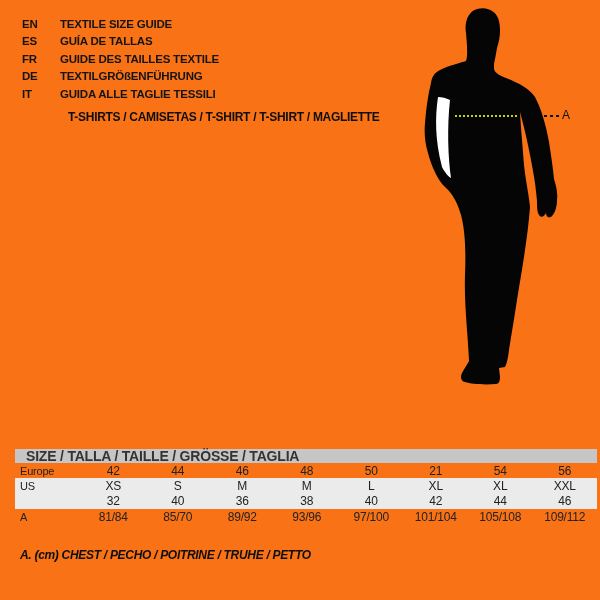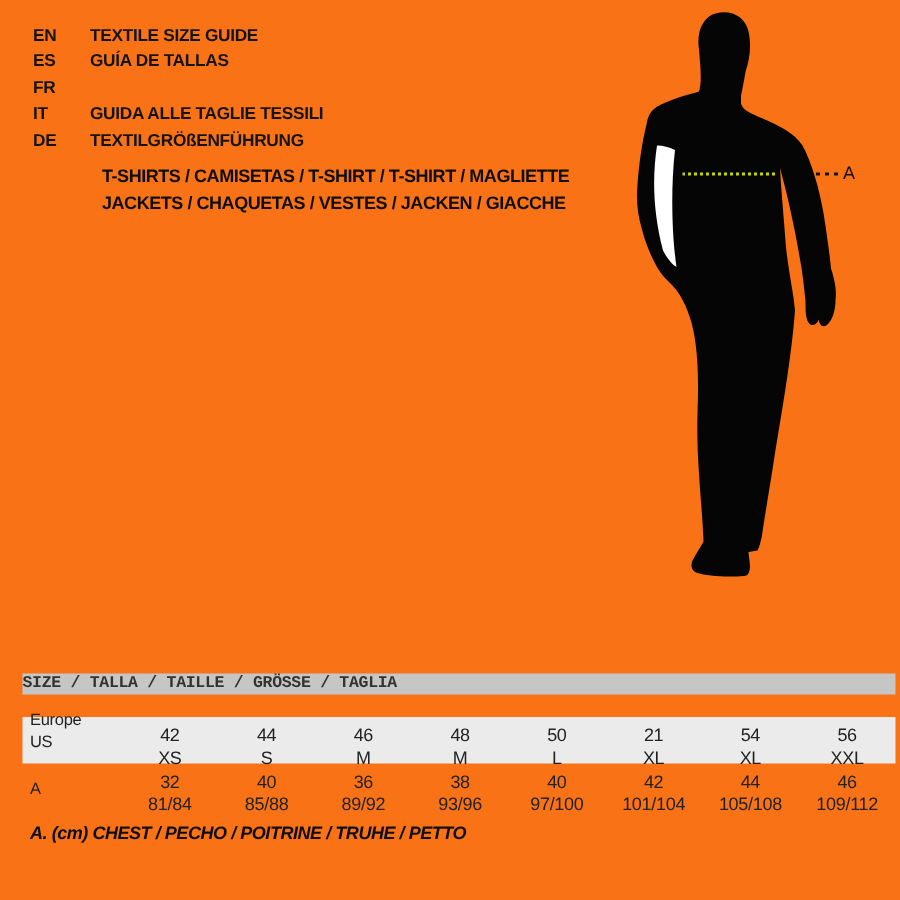--- a/index.html
+++ b/index.html
@@ -23,26 +23,26 @@
   .callout-dash{position:absolute;left:544px;top:115px;width:16px;height:2px;
       background:repeating-linear-gradient(to right,#111 0 3px,rgba(0,0,0,0) 3px 6px);}
   .callout-label{position:absolute;left:562px;top:108px;font-size:12px;font-weight:400;color:#111;}
 
   
   .man-heading{position:absolute;left:20px;top:418px;font-size:12.5px;font-weight:700;
       letter-spacing:-0.3px;color:#0e0e0e;white-space:nowrap;}
 
   
   .size-table{position:absolute;left:15px;top:449px;width:582px;}
-  .thead{height:14px;line-height:14px;background:#c6c6c6;padding-left:0;
-      font-size:11px;font-weight:600;letter-spacing:-0.2px;color:#333;white-space:nowrap;font-family:Liberation Mono, monospace;}
+  .thead{height:14px;line-height:14px;background:#c6c6c6;padding-left:11px;
+      font-size:14px;font-weight:600;letter-spacing:-0.2px;color:#333;white-space:nowrap;}
   .trow{display:grid;grid-template-columns:66px repeat(8,1fr);height:15.3px;align-items:center;}
   .trow.band{background:#ebebeb;}
   .tlabel{font-size:11px;font-weight:400;letter-spacing:-0.2px;color:#222;padding-left:5px;}
-  .tcell{font-size:12px;font-weight:400;letter-spacing:-0.2px;color:#222;text-align:center;margin-top:20px;}
+  .tcell{font-size:12px;font-weight:400;letter-spacing:-0.2px;color:#222;text-align:center;}
 
   
   .footer-note{position:absolute;left:20px;top:548px;font-size:12px;font-weight:700;
       letter-spacing:-0.3px;color:#0e0e0e;white-space:nowrap;font-style:italic;}
 </style>
 </head>
 <body>
 
 <div id="page">
 
@@ -50,34 +50,34 @@
     <div class="lang-row">
       <span class="lang-code">EN</span>
       <span class="lang-label">TEXTILE SIZE GUIDE</span>
     </div>
     <div class="lang-row">
       <span class="lang-code">ES</span>
       <span class="lang-label">GUÍA DE TALLAS</span>
     </div>
     <div class="lang-row">
       <span class="lang-code">FR</span>
+      <span class="lang-label">GUIDE DES TAILLES TEXTILE</span>
+    </div>
+    <div class="lang-row">
+      <span class="lang-code">DE</span>
+      <span class="lang-label">TEXTILGRÖßENFÜHRUNG</span>
     </div>
     <div class="lang-row">
       <span class="lang-code">IT</span>
       <span class="lang-label">GUIDA ALLE TAGLIE TESSILI</span>
     </div>
-    <div class="lang-row">
-      <span class="lang-code">DE</span>
-      <span class="lang-label">TEXTILGRÖßENFÜHRUNG</span>
-    </div>
   </div>
 
   <div class="cats">
     <div class="cat-line">T-SHIRTS / CAMISETAS / T-SHIRT / T-SHIRT / MAGLIETTE</div>
-    <div class="cat-line">JACKETS / CHAQUETAS / VESTES / JACKEN / GIACCHE</div>
   </div>
 
   <svg class="fig" viewBox="0 0 200 390" aria-hidden="true">
     <path fill="#050505" d="
       M 98,28
       C 96,16 101,6 109,4
       C 119,1 129,6 131,16
       C 133,25 132,34 129,43
       C 128,49 127,54 126,59
       L 126,64
@@ -162,21 +162,21 @@
       <div class="tcell">38</div>
       <div class="tcell">40</div>
       <div class="tcell">42</div>
       <div class="tcell">44</div>
       <div class="tcell">46</div>
     </div>
 
     <div class="trow">
       <div class="tlabel">A</div>
       <div class="tcell">81/84</div>
-      <div class="tcell">85/88</div>
+      <div class="tcell">85/70</div>
       <div class="tcell">89/92</div>
       <div class="tcell">93/96</div>
       <div class="tcell">97/100</div>
       <div class="tcell">101/104</div>
       <div class="tcell">105/108</div>
       <div class="tcell">109/112</div>
     </div>
   </div>
 
   <div class="footer-note">A. (cm) CHEST / PECHO / POITRINE / TRUHE / PETTO</div>

